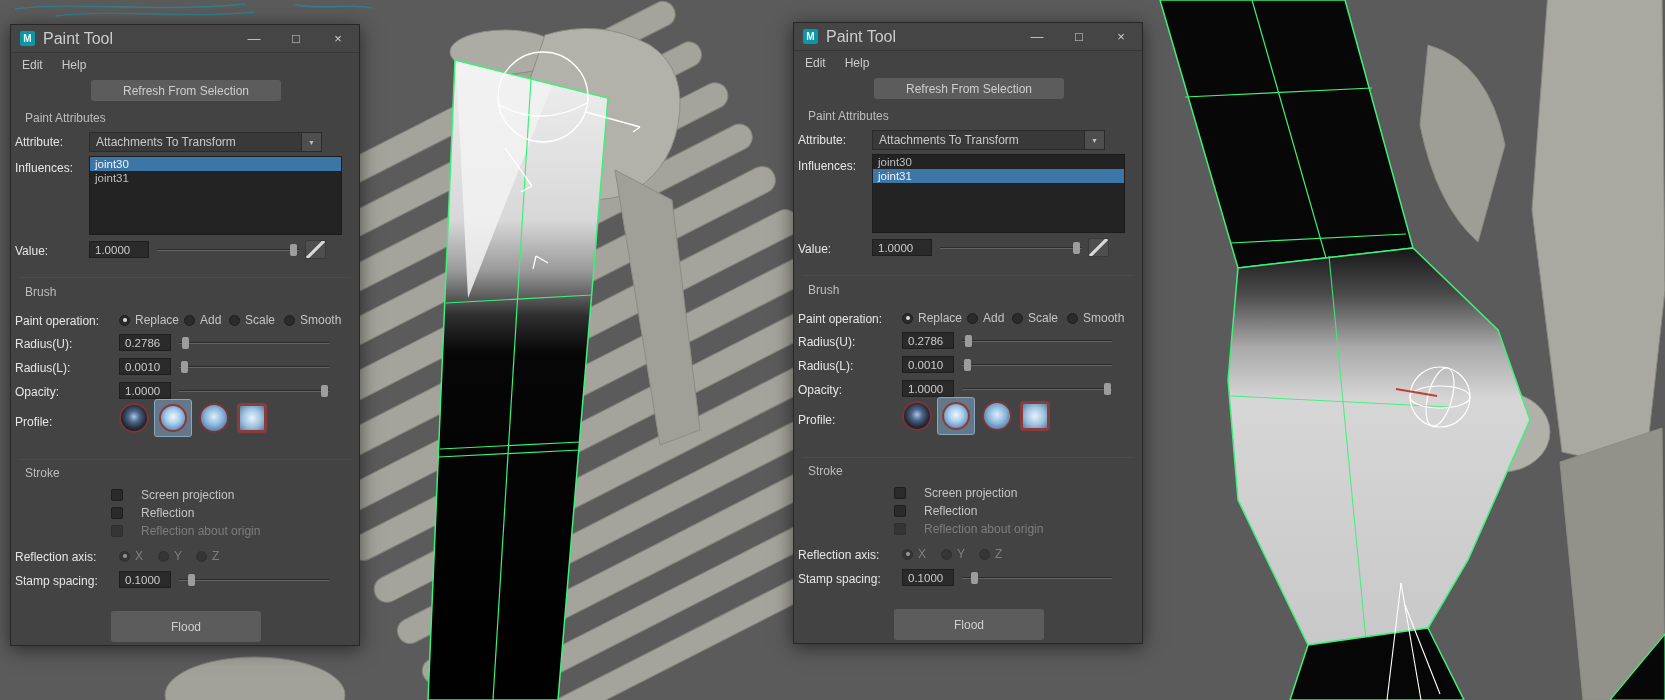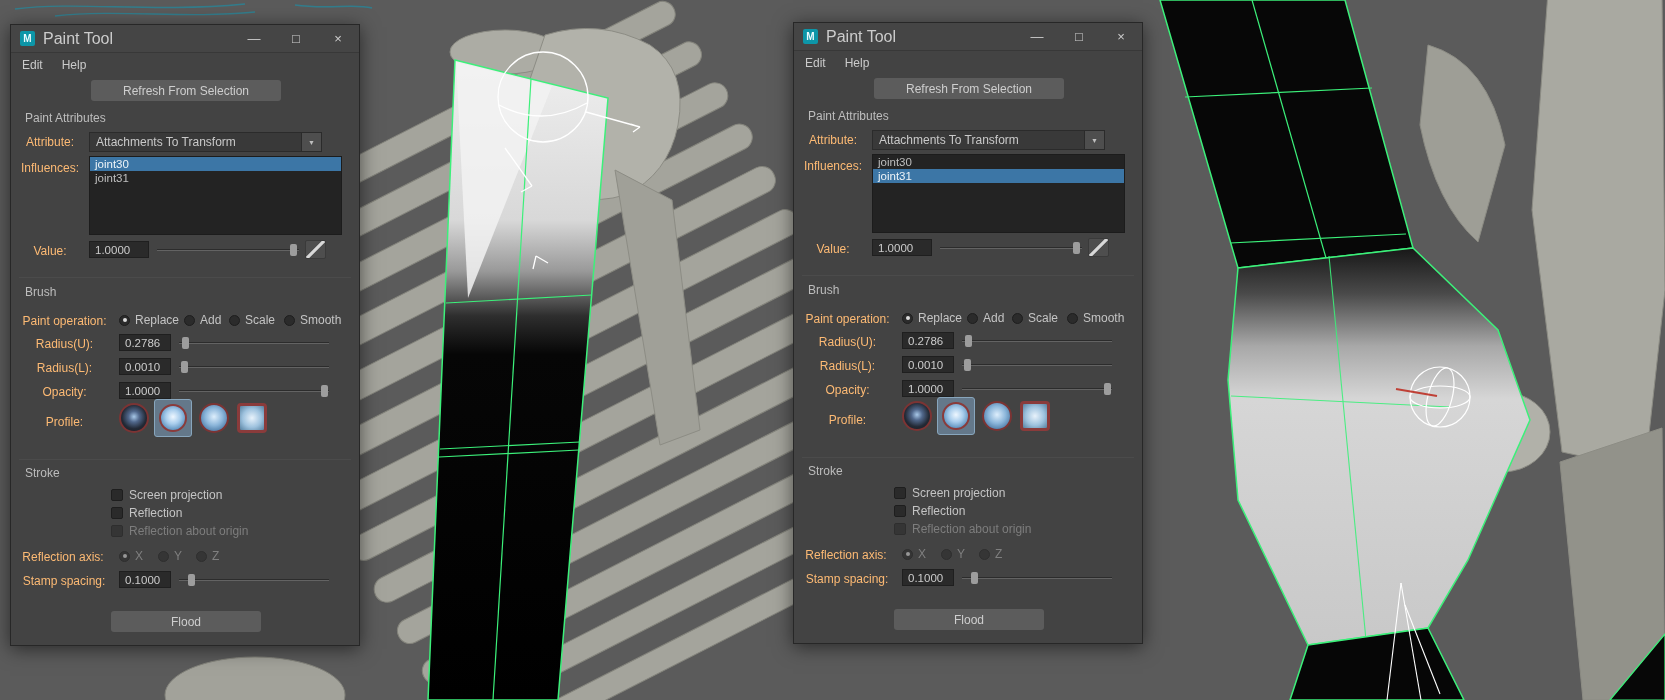--- a/index.html
+++ b/index.html
@@ -18,25 +18,25 @@
   .maya-icon{width:15px;height:15px;background:#0d96a8;border-radius:2px;color:#eafcff;font-size:10px;
     font-weight:bold;display:flex;align-items:center;justify-content:center;margin-right:8px}
   .win-title{flex:1;font-size:16px;color:#cccccc}
   .winbtn{width:42px;height:27px;display:flex;align-items:center;justify-content:center;color:#cfcfcf;font-size:13px}
 
   .menubar{position:absolute;top:28px;left:0;height:24px;display:flex;align-items:center;padding-left:11px;gap:19px}
   .menu-item{font-size:12px;color:#cbcbcb}
 
   .btn{position:absolute;background:#5c5c5c;border:none;border-radius:3px;color:#cecece;font-size:12px;font-family:inherit}
   .refresh-btn{top:55px;left:80px;width:190px;height:21px}
-  .flood-btn{top:586px;left:100px;width:150px;height:21px}
+  .flood-btn{top:586px;left:100px;width:150px;height:31px}
 
   .section-label{position:absolute;left:14px;font-size:12px;color:#bdbdbd}
   .sep{position:absolute;left:8px;right:8px;height:1px;background:#3a3a3a;border-bottom:1px solid #4b4b4b}
-  .rlabel{position:absolute;font-size:12px;color:#fdba74;text-align:center}
+  .rlabel{position:absolute;font-size:12px;color:#e5e5e5;text-align:left}
 
   .dropdown{position:absolute;height:20px;background:#393939;border:1px solid #2b2b2b;display:flex;align-items:stretch}
   .dd-text{flex:1;padding-left:6px;font-size:12px;color:#c9c9c9;white-space:nowrap;overflow:hidden;line-height:18px}
   .dd-arrow{width:20px;background:#4e4e4e;color:#bfbfbf;font-size:7px;display:flex;align-items:center;
     justify-content:center;border-left:1px solid #2b2b2b}
 
   .influence-list{position:absolute;background:#232323;border:1px solid #1c1c1c;overflow:hidden}
   .influence-item{height:14px;line-height:14px;padding-left:5px;font-size:11.5px;color:#bfbfbf}
   .influence-item.selected{background:#3c76a6;color:#eef4f8}
 
@@ -50,21 +50,21 @@
   .tool-btn{position:absolute;width:21px;height:19px;background-color:#4e4e4e;border:1px solid #3a3a3a;border-radius:2px;
     background-image:linear-gradient(135deg,transparent 43%,#d8d8d8 45%,#d8d8d8 55%,transparent 57%)}
 
   .radio-opt{position:absolute;display:flex;align-items:center;gap:5px;height:14px}
   .radio{width:11px;height:11px;border-radius:50%;background:#2b2b2b;border:1px solid #1e1e1e;position:relative;flex:0 0 auto}
   .radio.sel::after{content:"";position:absolute;left:2.5px;top:2.5px;width:4px;height:4px;border-radius:50%;background:#dcdcdc}
   .radio-opt label{font-size:12px;color:#c4c4c4}
   .radio-opt.disabled .radio{opacity:.55}
   .radio-opt.disabled label{color:#7f7f7f}
 
-  .cb-row{position:absolute;left:100px;display:flex;align-items:center;gap:6px;height:13px}
+  .cb-row{position:absolute;left:100px;display:flex;align-items:center;gap:18px;height:13px}
   .checkbox{width:12px;height:12px;background:#2a2a2a;border:1px solid #1e1e1e;border-radius:2px;flex:0 0 auto}
   .cb-label{font-size:12px;color:#c4c4c4}
   .cb-row.disabled .cb-label{color:#7d7d7d}
   .cb-row.disabled .checkbox{opacity:.55}
 
   .picon{position:absolute;width:30px;height:30px;border-radius:50%}
   .p1{background:radial-gradient(circle at 50% 45%,#a8c8e8 0%,#51688c 28%,#232a36 62%,#15181e 100%);border:2px solid #7c3434}
   .picon-wrap{position:absolute;width:38px;height:38px;background:#64788a;border:1px solid #88a6bd;border-radius:3px;
     display:flex;align-items:center;justify-content:center}
   .p2{position:static;width:28px;height:28px;border-radius:50%;

